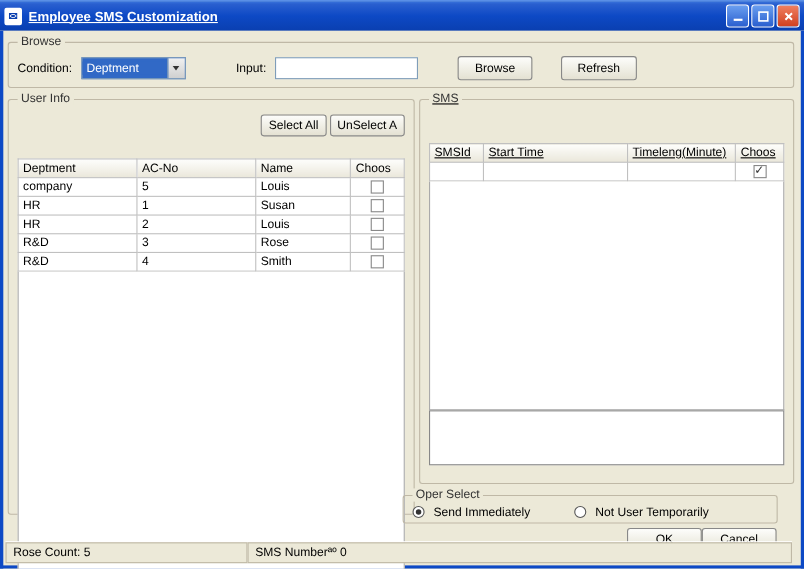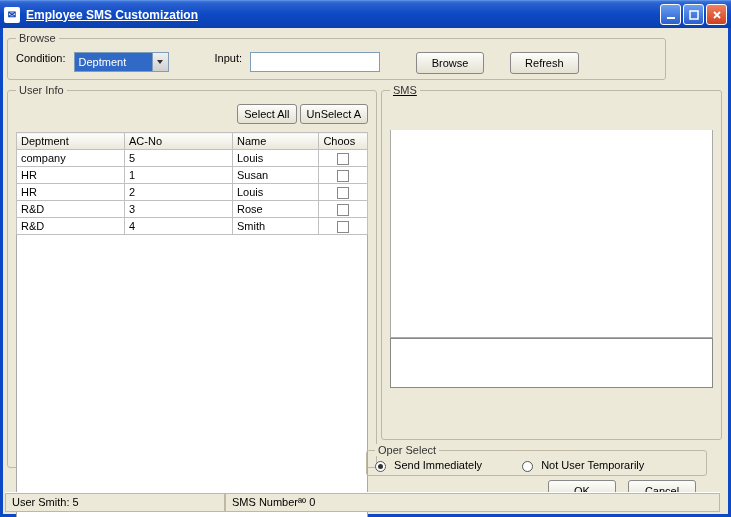--- a/index.html
+++ b/index.html
@@ -66,22 +66,23 @@
   }
   legend {
     font-size: 11px;
     color: #333;
     padding: 0 3px;
     background: #ece9d8;
   }
 
   .fs-browse {
     top: 2px; left: 2px;
-    width: 659px; height: 48px;
+    width: 715px; height: 48px;
     display: flex;
+    align-items: center;
     gap: 8px;
   }
   .lbl { font-size: 11px; }
   .combo {
     display: inline-flex;
     border: 1px solid #7f9db9;
     background: #3169c6;
     color: #fff;
     height: 20px;
     width: 95px;
@@ -118,21 +119,21 @@
     cursor: pointer;
     min-width: 68px;
   }
 
   .fs-userinfo {
     top: 54px; left: 2px;
     width: 370px; height: 384px;
   }
   .toolbar-right {
     text-align: right;
-    margin-bottom: 8px;
+    margin-bottom: 20px;
   }
   .small-btn {
     border: 1px solid #888;
     background: linear-gradient(#fdfdfb,#f0efe6 50%,#e4e1d2);
     border-radius: 3px;
     height: 20px;
     padding: 0 6px;
     font-size: 11px;
     cursor: pointer;
   }
@@ -213,22 +214,22 @@
     width:11px;height:11px;border:1px solid #555;border-radius:50%;
     display:inline-block;vertical-align:middle;margin-right:5px;
     background:#fff;position:relative;
   }
   .radio.on::after{
     content:"";position:absolute;top:2px;left:2px;width:5px;height:5px;
     border-radius:50%;background:#333;
   }
 
   .dlg-btns {
-    position:absolute; top:452px; left:360px; width:341px;
-    display:flex; justify-content:flex-end; gap:12px; padding-right:8px;
+    position:absolute; top:452px; left:370px; width:341px;
+    display:flex; justify-content:flex-end; padding-right:8px;
   }
 
   .statusbar {
     position:absolute; left:2px; bottom:2px; width:715px; height:20px;
     border-top:1px solid #fff;
     display:flex;
   }
   .status-cell {
     border:1px solid #bfb8a6;
     padding:2px 6px;
@@ -336,20 +337,44 @@
             <td class="chk-cell"><span class="chkbox"></span></td>
           </tr>
         </tbody>
     </table>
     <div class="grid-scroll"></div>
   </fieldset>
 
   <fieldset class="fs-sms">
     <legend>SMS</legend>
     <div class="sms-grid-wrap">
+      <table class="grid" style="width:100%">
+        <colgroup>
+            <col style="width:45px">
+            <col style="width:120px">
+            <col style="width:90px">
+            <col style="width:40px">
+          </colgroup>
+        <thead>
+          <tr>
+            <th>SMSId</th>
+            <th>Start Time</th>
+            <th>Timeleng(Minute)</th>
+            <th>Choos</th>
+          </tr>
+        </thead>
+        <tbody id="sms-body">
+            <tr>
+              <td></td>
+              <td></td>
+              <td></td>
+              <td class="chk-cell"><span class="chkbox on"></span></td>
+            </tr>
+          </tbody>
+      </table>
       <div class="sms-scroll"></div>
       <div class="sms-text"></div>
     </div>
   </fieldset>
 
   <fieldset class="fs-oper">
     <legend>Oper Select</legend>
     <label>
       <span class="radio on"></span>
       <span>Send Immediately</span>
@@ -360,21 +385,21 @@
     </label>
   </fieldset>
 
   <div class="dlg-btns">
     <button class="btn">OK</button>
     <button class="btn">Cancel</button>
   </div>
 
   <div class="statusbar">
     <div class="status-cell" style="width:220px">
-      <span>User Smith:</span>
+      <span>Rose Count:</span>
       <span>5</span>
     </div>
     <div class="status-cell" style="flex:1">
       <span>SMS Numberªº</span>
       <span>0</span>
     </div>
   </div>
 
 </div>
 

